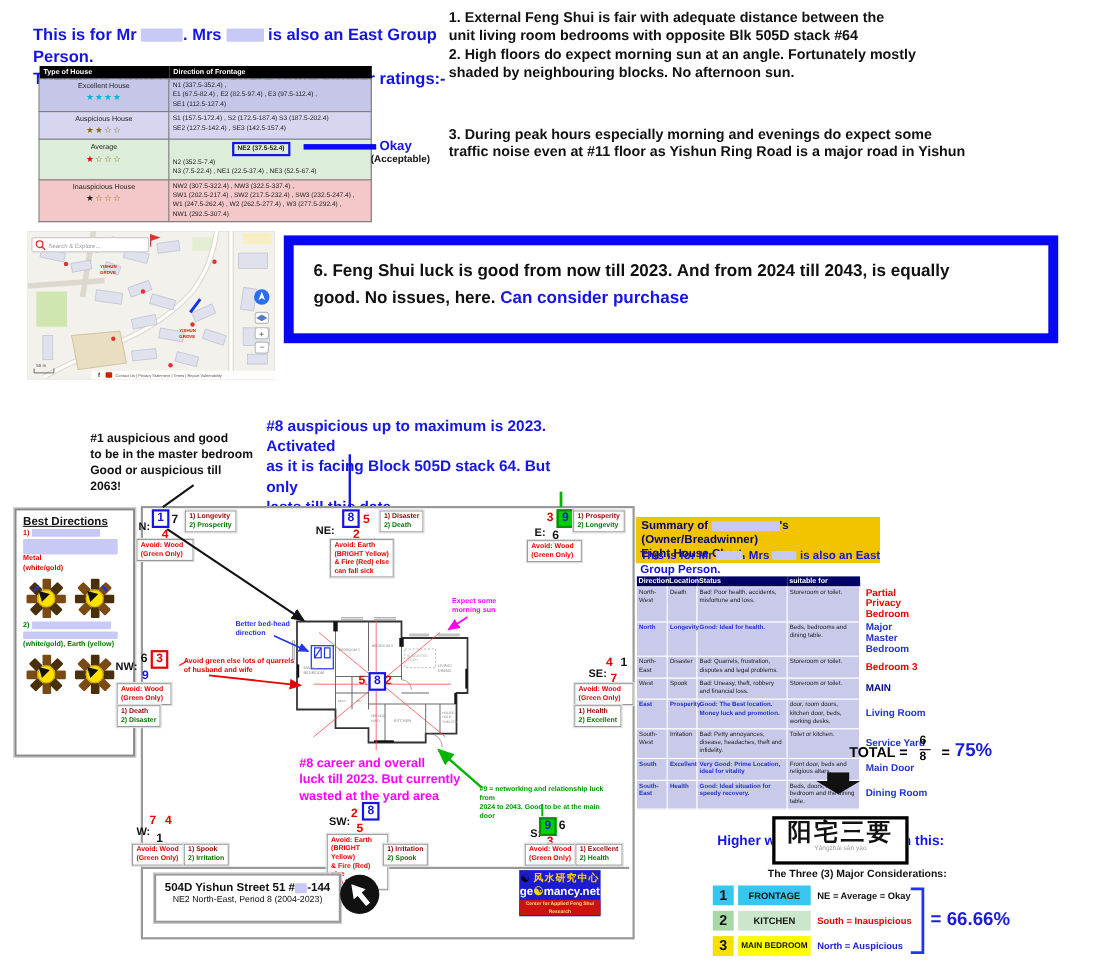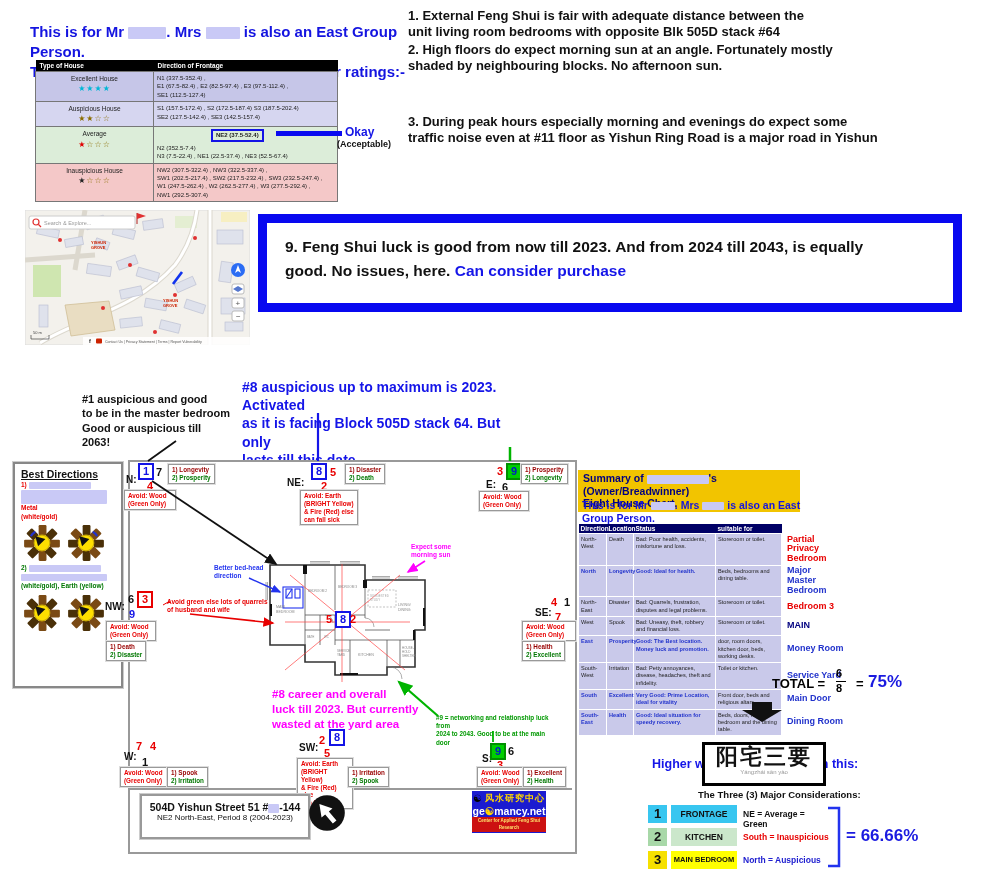--- a/index.html
+++ b/index.html
@@ -137,21 +137,21 @@
   <div class="a oksub" style="left:337px;top:139px">(Acceptable)</div>
 
   <div class="a note pre" style="left:408px;top:8px;width:588px">1. External Feng Shui is fair with adequate distance between the
 unit living room bedrooms with opposite Blk 505D stack #64</div>
   <div class="a note pre" style="left:408px;top:42px;width:588px">2. High floors do expect morning sun at an angle. Fortunately mostly
 shaded by neighbouring blocks. No afternoon sun.</div>
   <div class="a note pre" style="left:408px;top:114px;width:588px">3. During peak hours especially morning and evenings do expect some
 traffic noise even at #11 floor as Yishun Ring Road is a major road in Yishun</div>
 
   <div class="a p5" style="left:258px;top:214px;width:686px;height:80px">
-    <div class="p5t"><span class="pre">9. Feng Shui luck is good from now till 2023. And from 2024 till 2043, is equally
+    <div class="p5t"><span class="pre">6. Feng Shui luck is good from now till 2023. And from 2024 till 2043, is equally
 good. No issues, here. </span><span class="cta">Can consider purchase</span></div>
   </div>
 
   <svg class="a" style="left:25px;top:210px" width="225" height="135" viewBox="0 0 225 135">
     <rect x="0" y="0" width="225" height="135" fill="#f3f1ec" stroke="#ddd"></rect>
     <rect x="8" y="55" width="28" height="32" fill="#cfe6b0"></rect>
     <rect x="150" y="6" width="22" height="12" fill="#e4eed2"></rect>
     <rect x="196" y="2" width="26" height="10" fill="#f7efc2"></rect>
     <g stroke="#dcd8ce" stroke-width="5" fill="none">
       <path d="M15,133 C55,108 110,100 150,55 C165,35 170,15 172,0"></path>
@@ -550,21 +550,21 @@
           <td class="c">Spook</td>
           <td class="c">Bad: Uneasy, theft, robbery and financial loss.</td>
           <td class="c">Storeroom or toilet.</td>
       <td class="roomlbl r-navy pre">MAIN</td>
     </tr>
     <tr class="g">
       <td class="c hl">East</td>
           <td class="c hl">Prosperity</td>
           <td class="c hl">Good: The Best location. Money luck and promotion.</td>
           <td class="c">door, room doors, kitchen door, beds, working desks.</td>
-      <td class="roomlbl r-blue pre">Money Room</td>
+      <td class="roomlbl r-blue pre">Living Room</td>
     </tr>
     <tr>
       <td class="c">South-West</td>
           <td class="c">Irritation</td>
           <td class="c">Bad: Petty annoyances, disease, headaches, theft and infidelity.</td>
           <td class="c">Toilet or kitchen.</td>
       <td class="roomlbl r-blue pre">Service Yard</td>
     </tr>
     <tr class="g">
       <td class="c hl">South</td>
@@ -593,21 +593,21 @@
   </svg>
   <div class="a w-head" style="left:652px;top:757px">Higher weightage is based on this:</div>
   <div class="a cnbox" style="left:702px;top:742px;width:118px;height:38px">
     <div class="cn">阳宅三要</div>
     <div class="pinyin">Yángzhái sān yào</div>
   </div>
   <div class="a w-sub" style="left:698px;top:789px">The Three (3) Major Considerations:</div>
 
   <div class="a wnum" style="left:648px;top:805px;width:19px;height:18px;background:#38c6f0">1</div>
   <div class="a wlbl" style="left:671px;top:805px;width:66px;height:18px;background:#38c6f0">FRONTAGE</div>
-  <div class="a wnote n-black" style="left:743px;top:810px;width:86px">NE = Average = Green</div>
+  <div class="a wnote n-black" style="left:743px;top:810px;width:86px">NE = Average = Okay</div>
 
   <div class="a wnum" style="left:648px;top:828px;width:19px;height:18px;background:#a8d8a8">2</div>
   <div class="a wlbl" style="left:671px;top:828px;width:66px;height:18px;background:#cbe7cb">KITCHEN</div>
   <div class="a wnote n-red" style="left:743px;top:833px;width:86px">South = Inauspicious</div>
 
   <div class="a wnum" style="left:648px;top:851px;width:19px;height:18px;background:#f6e000">3</div>
   <div class="a wlbl" style="left:671px;top:851px;width:66px;height:18px;background:#ffff00;font-size:7.5px">MAIN BEDROOM</div>
   <div class="a wnote n-blue" style="left:743px;top:856px;width:86px">North = Auspicious</div>
 
   <svg class="a" style="left:826px;top:806px" width="18" height="62" viewBox="0 0 18 62">

